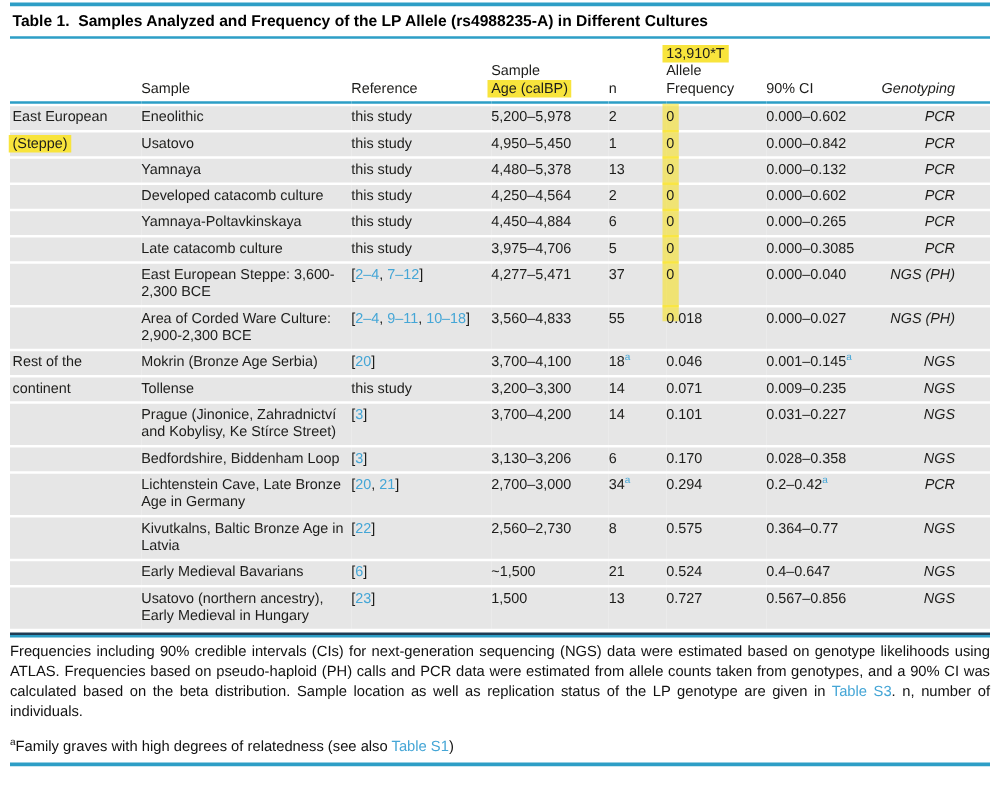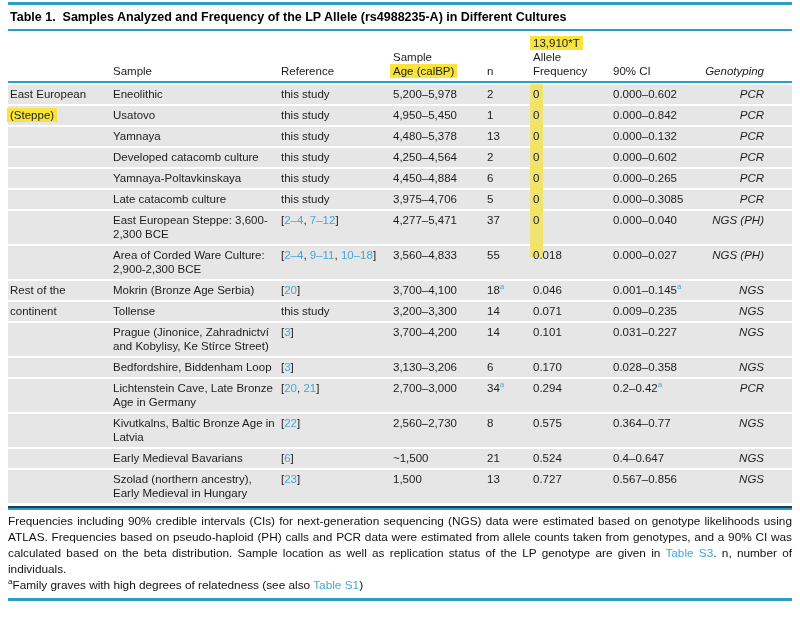--- a/index.html
+++ b/index.html
@@ -59,21 +59,21 @@
     content: ""; position: absolute; z-index: 0;
     left: -3px; top: -2px; height: 13px; width: 13px;
     background: rgba(248, 224, 20, 0.55);
   }
 
   .footnote {
     font-size: 11.8px; line-height: 16px;
     color: #111; text-align: justify;
     margin-top: 3px;
   }
-  .footnote.single { text-align: left; margin-top: 0; }
+  .footnote.single { text-align: left; margin-top: 12px; }
   .bottom-rule { margin-top: 5px; }
 </style>
 </head>
 <body>
 
 <div class="page">
 
   <div class="rule-teal"></div>
 
   <div class="table-title">Table 1.&nbsp; Samples Analyzed and Frequency of the LP Allele (rs4988235-A) in Different Cultures</div>
@@ -256,21 +256,21 @@
           <td><span>Early Medieval Bavarians</span></td>
           <td><span>[</span><a class="lnk">6</a><span>]</span></td>
           <td><span>~1,500</span></td>
           <td><span>21</span></td>
           <td class="freq"><span>0.524</span></td>
           <td><span>0.4–0.647</span></td>
           <td class="c-geno"><span>NGS</span></td>
         </tr>
         <tr>
           <td class="group-cell"></td>
-          <td><span>Szolad (northern ancestry), Early Medieval in Hungary</span></td>
+          <td><span>Usatovo (northern ancestry), Early Medieval in Hungary</span></td>
           <td><span>[</span><a class="lnk">23</a><span>]</span></td>
           <td><span>1,500</span></td>
           <td><span>13</span></td>
           <td class="freq"><span>0.727</span></td>
           <td><span>0.567–0.856</span></td>
           <td class="c-geno"><span>NGS</span></td>
         </tr>
       </tbody>
   </table>
 

